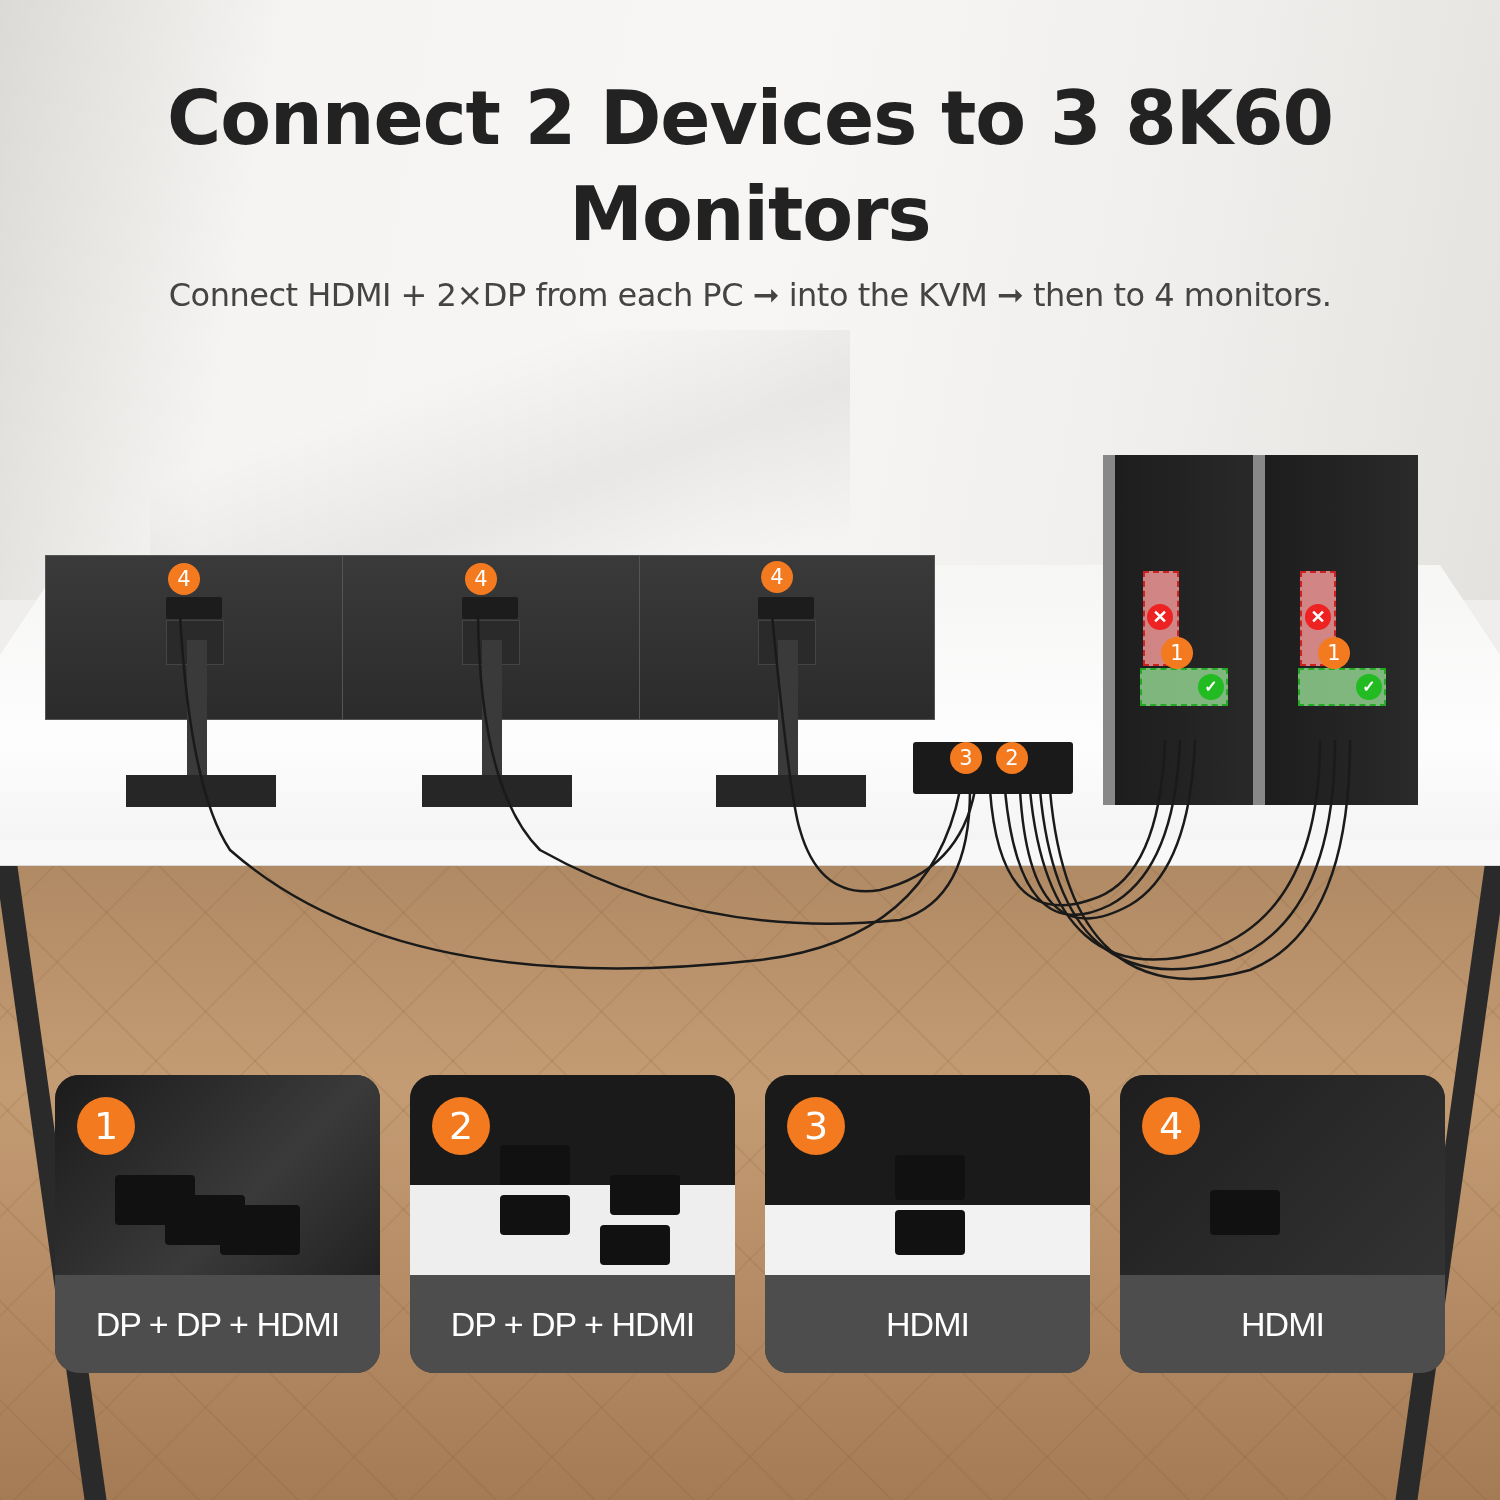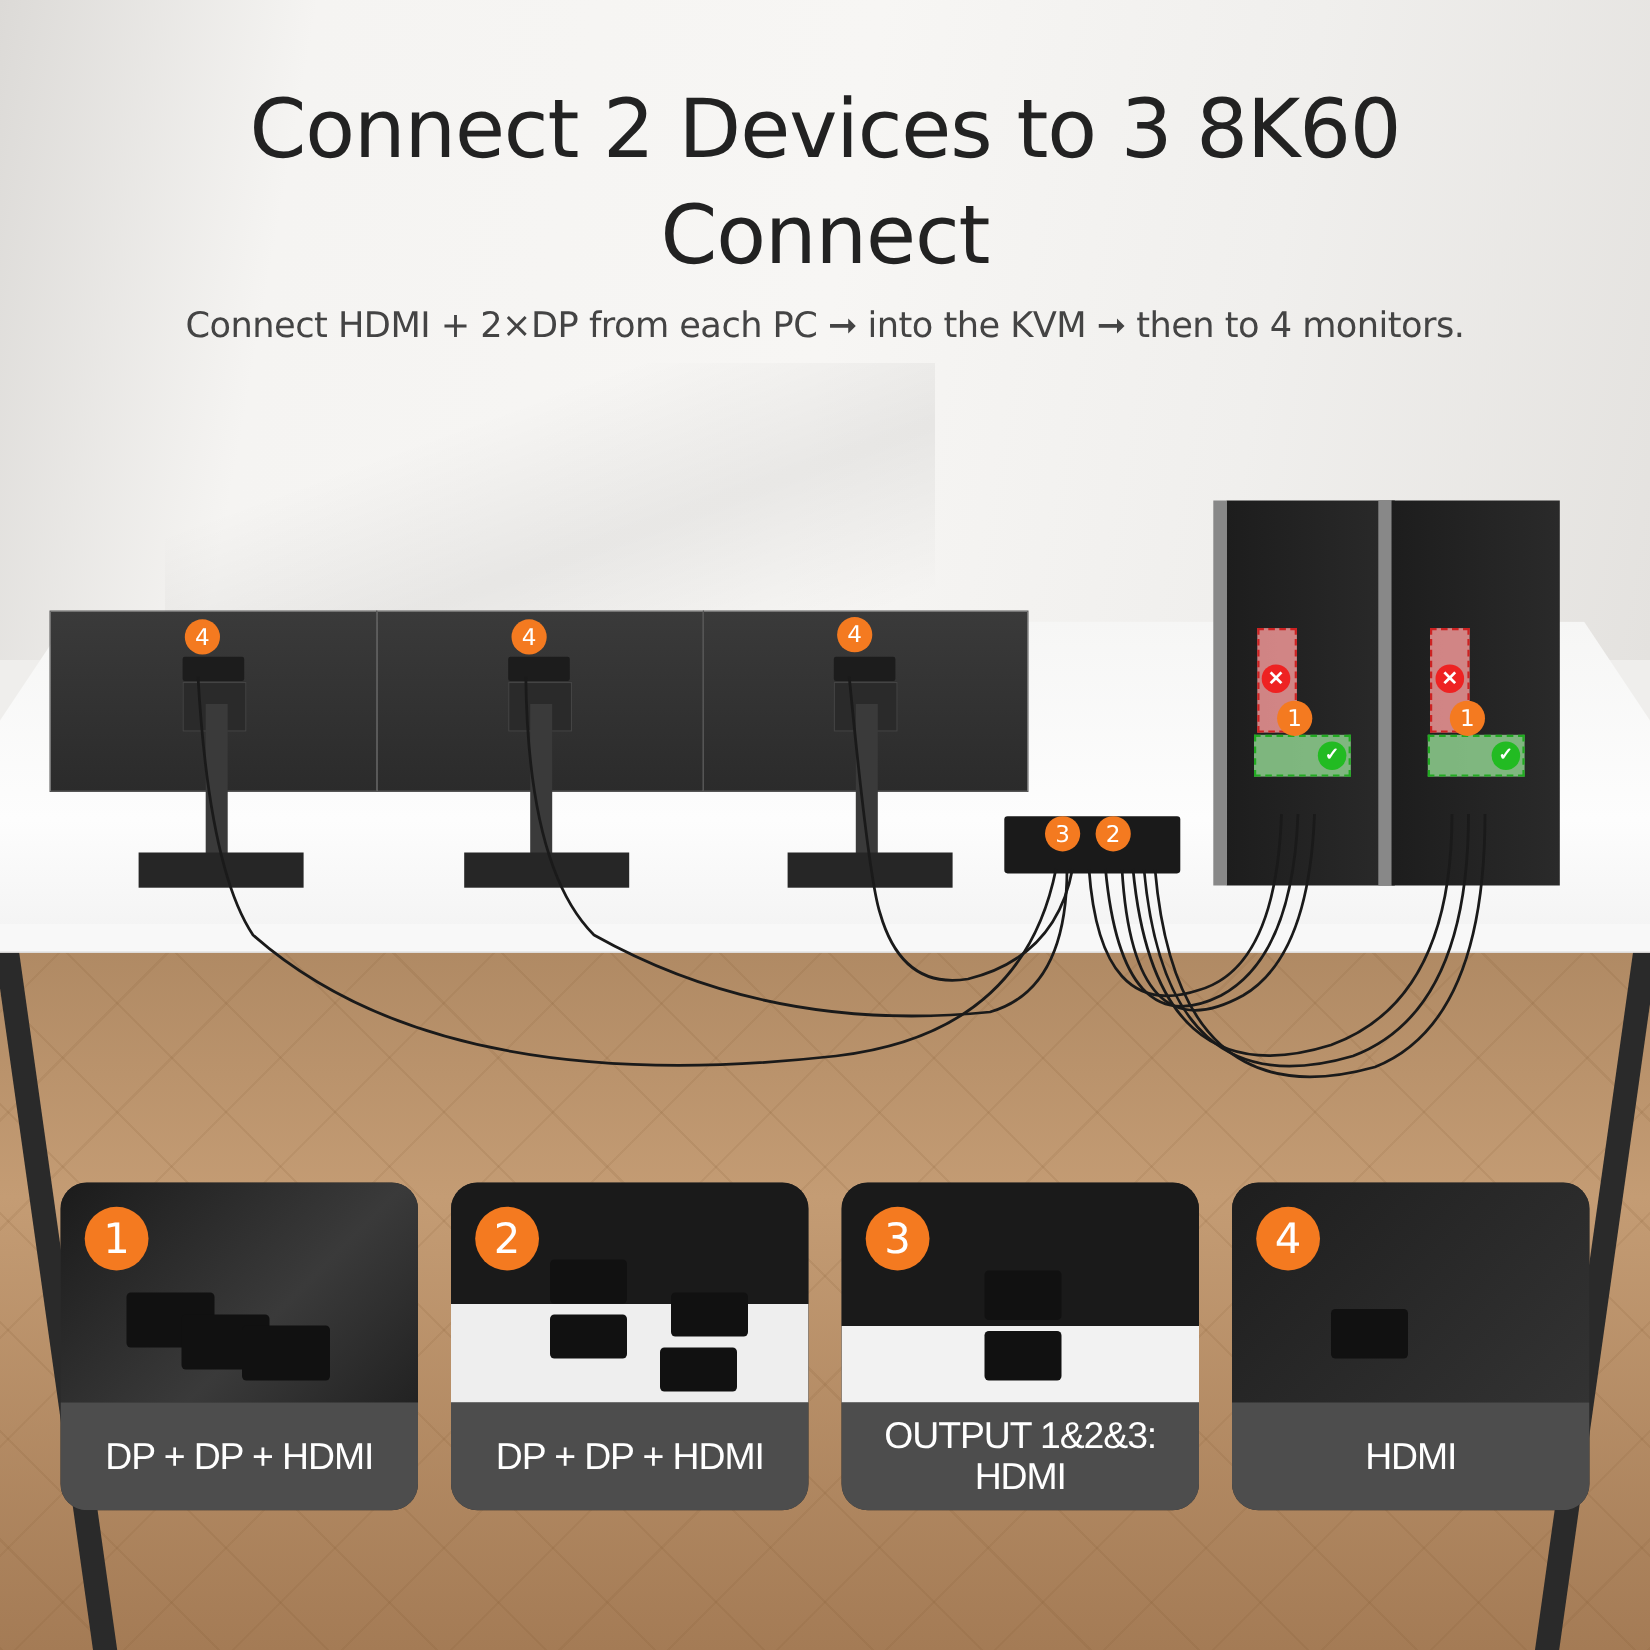--- a/index.html
+++ b/index.html
@@ -3,21 +3,21 @@
 <meta charset="utf-8">
 <style>
   *{box-sizing:border-box;margin:0;padding:0}
   html,body{width:1500px;height:1500px;overflow:hidden}
   body{position:relative;font-family:"Liberation Sans",sans-serif;background:#efeeec}
   .wall{position:absolute;left:0;top:0;width:1500px;height:600px;
     background:linear-gradient(100deg,#dcdad7 0%,#f5f4f2 18%,#f7f6f4 50%,#f0efed 75%,#e4e2df 100%)}
   .wall-shadow{position:absolute;left:150px;top:330px;width:700px;height:260px;
     background:linear-gradient(160deg,rgba(0,0,0,0) 30%,rgba(0,0,0,0.06) 60%,rgba(0,0,0,0) 90%)}
   .title{position:absolute;left:0;top:70px;width:1500px;text-align:center;
-    font-family:"DejaVu Sans",sans-serif;font-weight:normal;font-size:74px;line-height:96px;color:#222;letter-spacing:-1px}
+    font-family:"DejaVu Sans",sans-serif;font-weight:bold;font-size:74px;line-height:96px;color:#222;letter-spacing:-1px}
   .subtitle{position:absolute;left:0;top:276px;width:1500px;text-align:center;
     font-family:"DejaVu Sans",sans-serif;font-size:32px;color:#444;letter-spacing:-0.5px}
   .desk{position:absolute;left:0;top:565px;width:1500px;height:300px;
     background:linear-gradient(180deg,#f6f6f5 0%,#fdfdfd 60%,#f2f2f2 100%);
     clip-path:polygon(4% 0,96% 0,100% 30%,100% 100%,0 100%,0 30%)}
   .desk-edge{position:absolute;left:0;top:840px;width:1500px;height:26px;background:#f8f8f8;border-bottom:1px solid #d8d8d8}
   .floor{position:absolute;left:0;top:866px;width:1500px;height:634px;
     background:
       repeating-linear-gradient(45deg,rgba(120,80,40,0.12) 0 2px,transparent 2px 70px),
       repeating-linear-gradient(-45deg,rgba(120,80,40,0.10) 0 2px,transparent 2px 70px),
@@ -47,21 +47,21 @@
   .cable-plug{position:absolute;background:#111;border-radius:4px}
 </style>
 </head>
 <body>
 
 <div class="wall"></div>
 <div class="wall-shadow"></div>
 
 <h1 class="title">
   <div>Connect 2 Devices to 3 8K60</div>
-  <div>Connect</div>
+  <div>Monitors</div>
 </h1>
 <p class="subtitle">Connect HDMI + 2×DP from each PC ➞ into the KVM ➞ then to 4 monitors.</p>
 
 <div class="floor"></div>
 <div class="leg" style="left:40px;transform:skewX(8deg)"></div>
 <div class="leg" style="left:1440px;transform:skewX(-8deg)"></div>
 <div class="desk"></div>
 <div class="desk-edge"></div>
 
 <div class="monitor" style="left:45px;width:298px"></div>
@@ -143,21 +143,20 @@
   </div>
 </div>
 
 <div class="card" style="left:765px">
   <div class="card-photo" style="background:linear-gradient(180deg,#1a1a1a 0 130px,#f2f2f2 130px)">
     <div class="cable-plug" style="left:130px;top:80px;width:70px;height:45px"></div>
     <div class="cable-plug" style="left:130px;top:135px;width:70px;height:45px"></div>
   </div>
   <div class="card-badge">3</div>
   <div class="card-caption">
-    <span>OUTPUT 1&amp;2&amp;3:</span>
     <span>HDMI</span>
   </div>
 </div>
 
 <div class="card" style="left:1120px">
   <div class="card-photo" style="background:linear-gradient(135deg,#1e1e1e,#333)">
     <div class="cable-plug" style="left:90px;top:115px;width:70px;height:45px"></div>
   </div>
   <div class="card-badge">4</div>
   <div class="card-caption">

